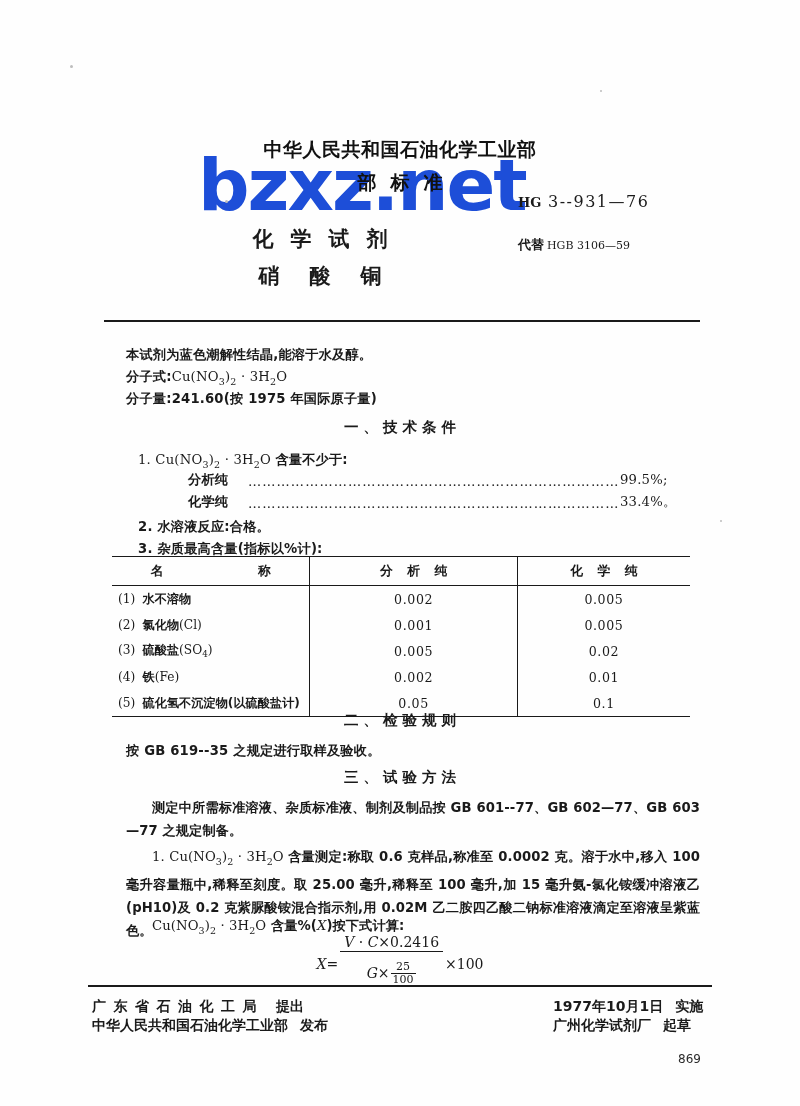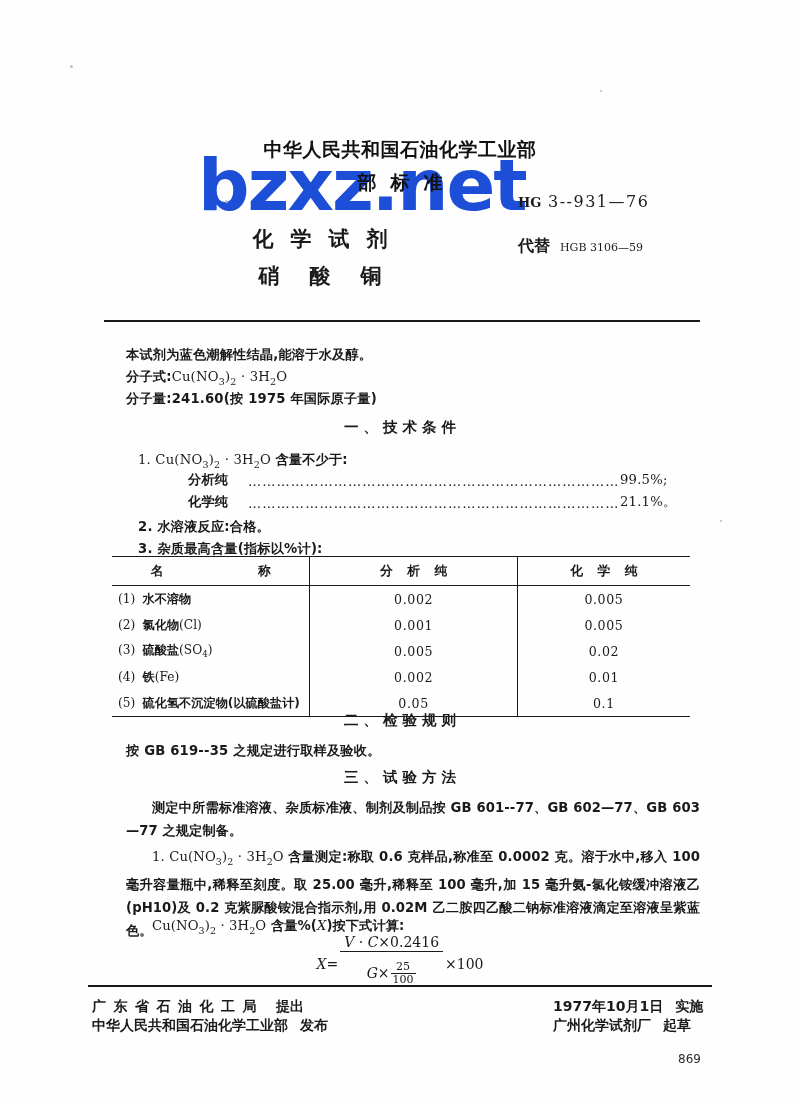--- a/index.html
+++ b/index.html
@@ -97,22 +97,22 @@
   #replaces {
     position: absolute;
     left: 518px;
     top: 236px;
     font-size: 11px;
     white-space: nowrap;
   }
   #replaces .lbl {
     font-family: "DejaVu Sans", "Liberation Sans", sans-serif;
     font-weight: bold;
-    font-size: 16px;
-    margin-right: 10px;
+    font-size: 13px;
+    margin-right: 3px;
   }
 
   
   .hrule {
     position: absolute;
     background: #1a1a1a;
   }
   #rule-top { left: 104px; width: 596px; top: 320px; height: 1.6px; }
   #rule-foot { left: 88px; width: 624px; top: 985px; height: 1.8px; }
 
@@ -390,21 +390,21 @@
 
     <div id="item1" class="btxt">
       <span>1.&nbsp;Cu(NO<sub>3</sub>)<sub>2</sub> · 3H<sub>2</sub>O&nbsp;</span><span class="cn">含量不少于:</span>
     </div>
 
     <div id="pure-a" class="dotline">
       <span class="lead cn">分析纯</span><span class="dots">……………………………………………………………………………………………</span><span>99.5%;</span>
     </div>
 
     <div id="pure-b" class="dotline">
-      <span class="lead cn">化学纯</span><span class="dots">……………………………………………………………………………………………</span><span>21.1%。</span>
+      <span class="lead cn">化学纯</span><span class="dots">……………………………………………………………………………………………</span><span>33.4%。</span>
     </div>
 
     <div id="item2" class="btxt cn">2. 水溶液反应:合格。</div>
 
     <div id="item3" class="btxt cn">3. 杂质最高含量(指标以%计):</div>
 
     <table id="imp-table">
       <thead>
         <tr>
           <th class="c-name"><span>名称</span></th>

